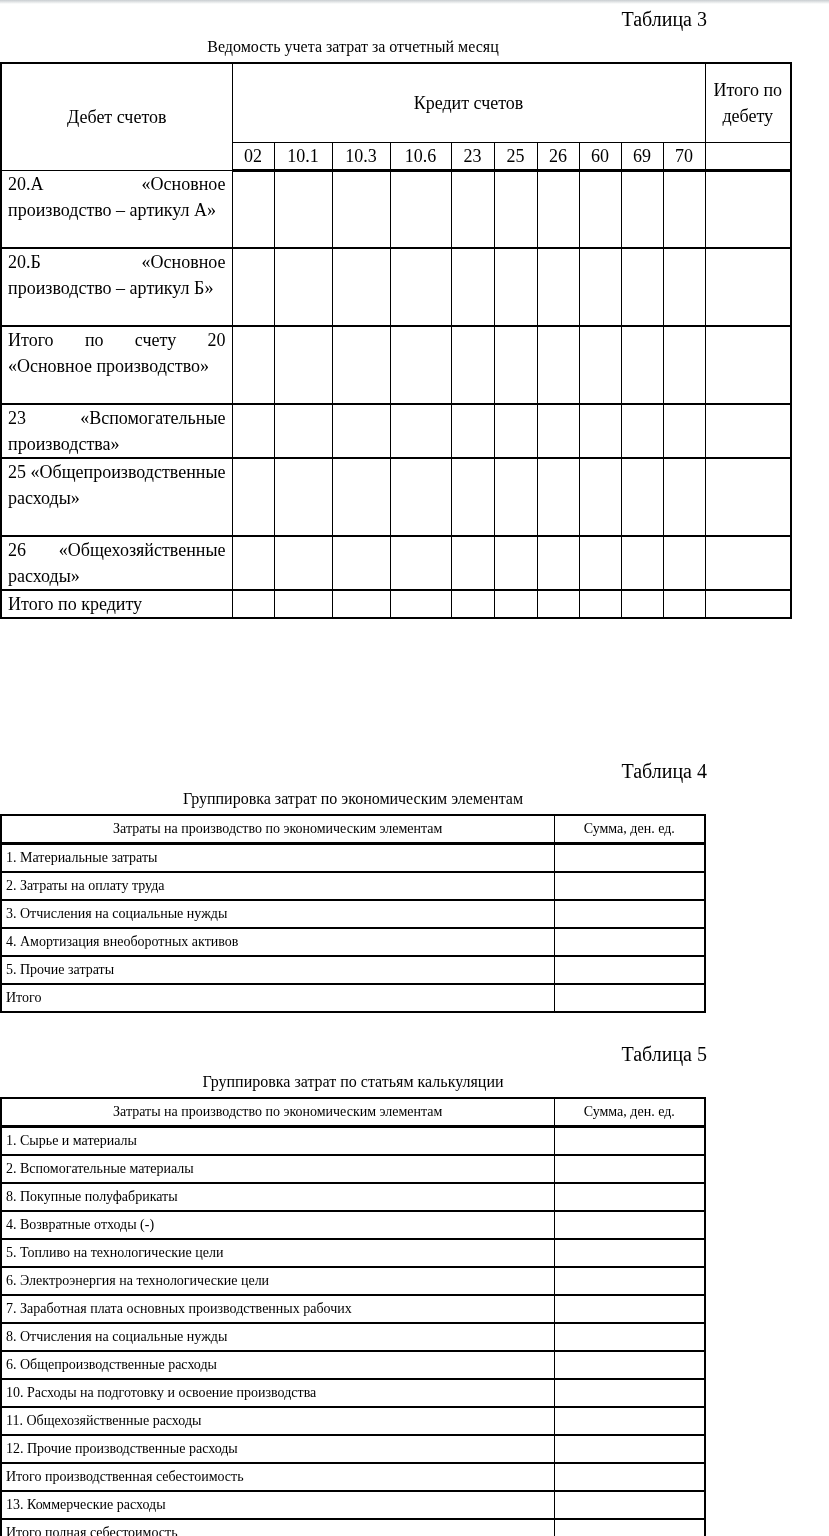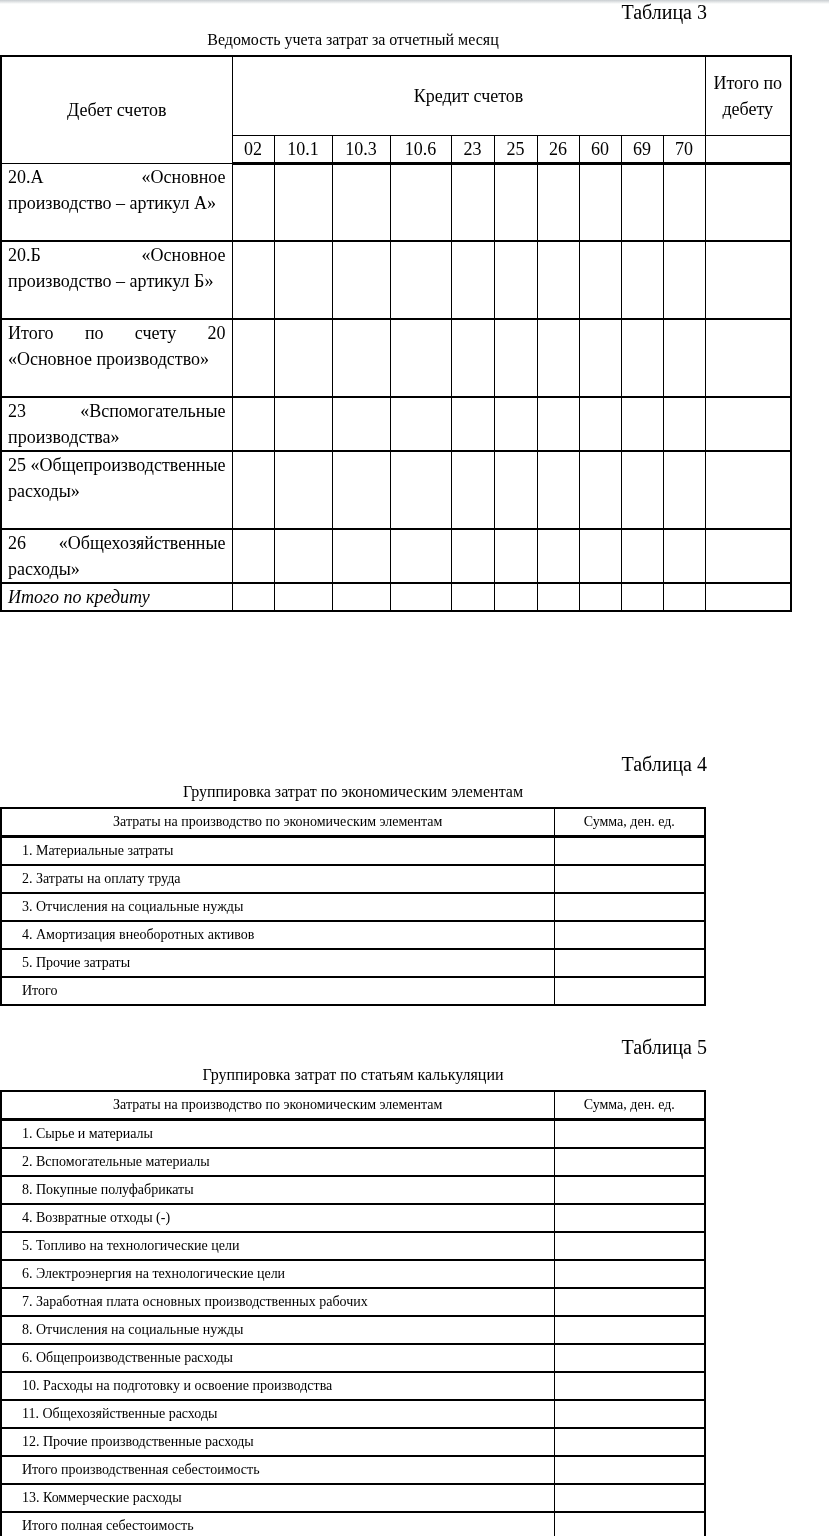--- a/index.html
+++ b/index.html
@@ -16,21 +16,21 @@
   .top-shadow {
     position: absolute; left: 0; top: 0; width: 829px; height: 4px;
     background: linear-gradient(#c9cdd1, rgba(255,255,255,0));
   }
   .caption {
     margin: 0 122px 0 0;
     text-align: right;
     font-size: 20px;
     line-height: 22px;
   }
-  .caption.first { padding-top: 1px; }
+  .caption.first { padding-top: 8px; }
   .t-title {
     width: 706px;
     text-align: center;
     font-size: 16px;
     line-height: 24px;
     margin-top: 5px;
   }
   table {
     border-collapse: collapse;
     table-layout: fixed;
@@ -50,30 +50,30 @@
   .t3 tbody td { border-bottom-width: 2px; }
   .t3 tbody td.lbl {
     text-align: justify;
     text-align-last: left;
     vertical-align: top;
     padding: 0 6px;
     line-height: 26px;
   }
   .t3 tr.r3 { height: 78px; }
   .t3 tr.r2 { height: 52px; }
-  .t3 tr.r1 { height: 25px; font-style: italic; }
+  .t3 tr.r1 { height: 25px; }
 
   
   .t45 { width: 704px; font-size: 14px; }
   .t45 thead th {
     text-align: center; vertical-align: middle;
     height: 26px; border-bottom-width: 3px; padding: 0 2px;
   }
   .t45 tbody td { border-bottom-width: 2px; height: 24px; vertical-align: middle; }
-  .t45 td.lbl { padding: 0 20px; text-align: left; }
+  .t45 td.lbl { padding: 0 4px; text-align: left; }
 
   .sp-after-t3 { height: 141px; }
   .sp-after-t4 { height: 30px; }
 </style>
 </head>
 <body>
 
 <div class="page">
   <div class="top-shadow"></div>
 

